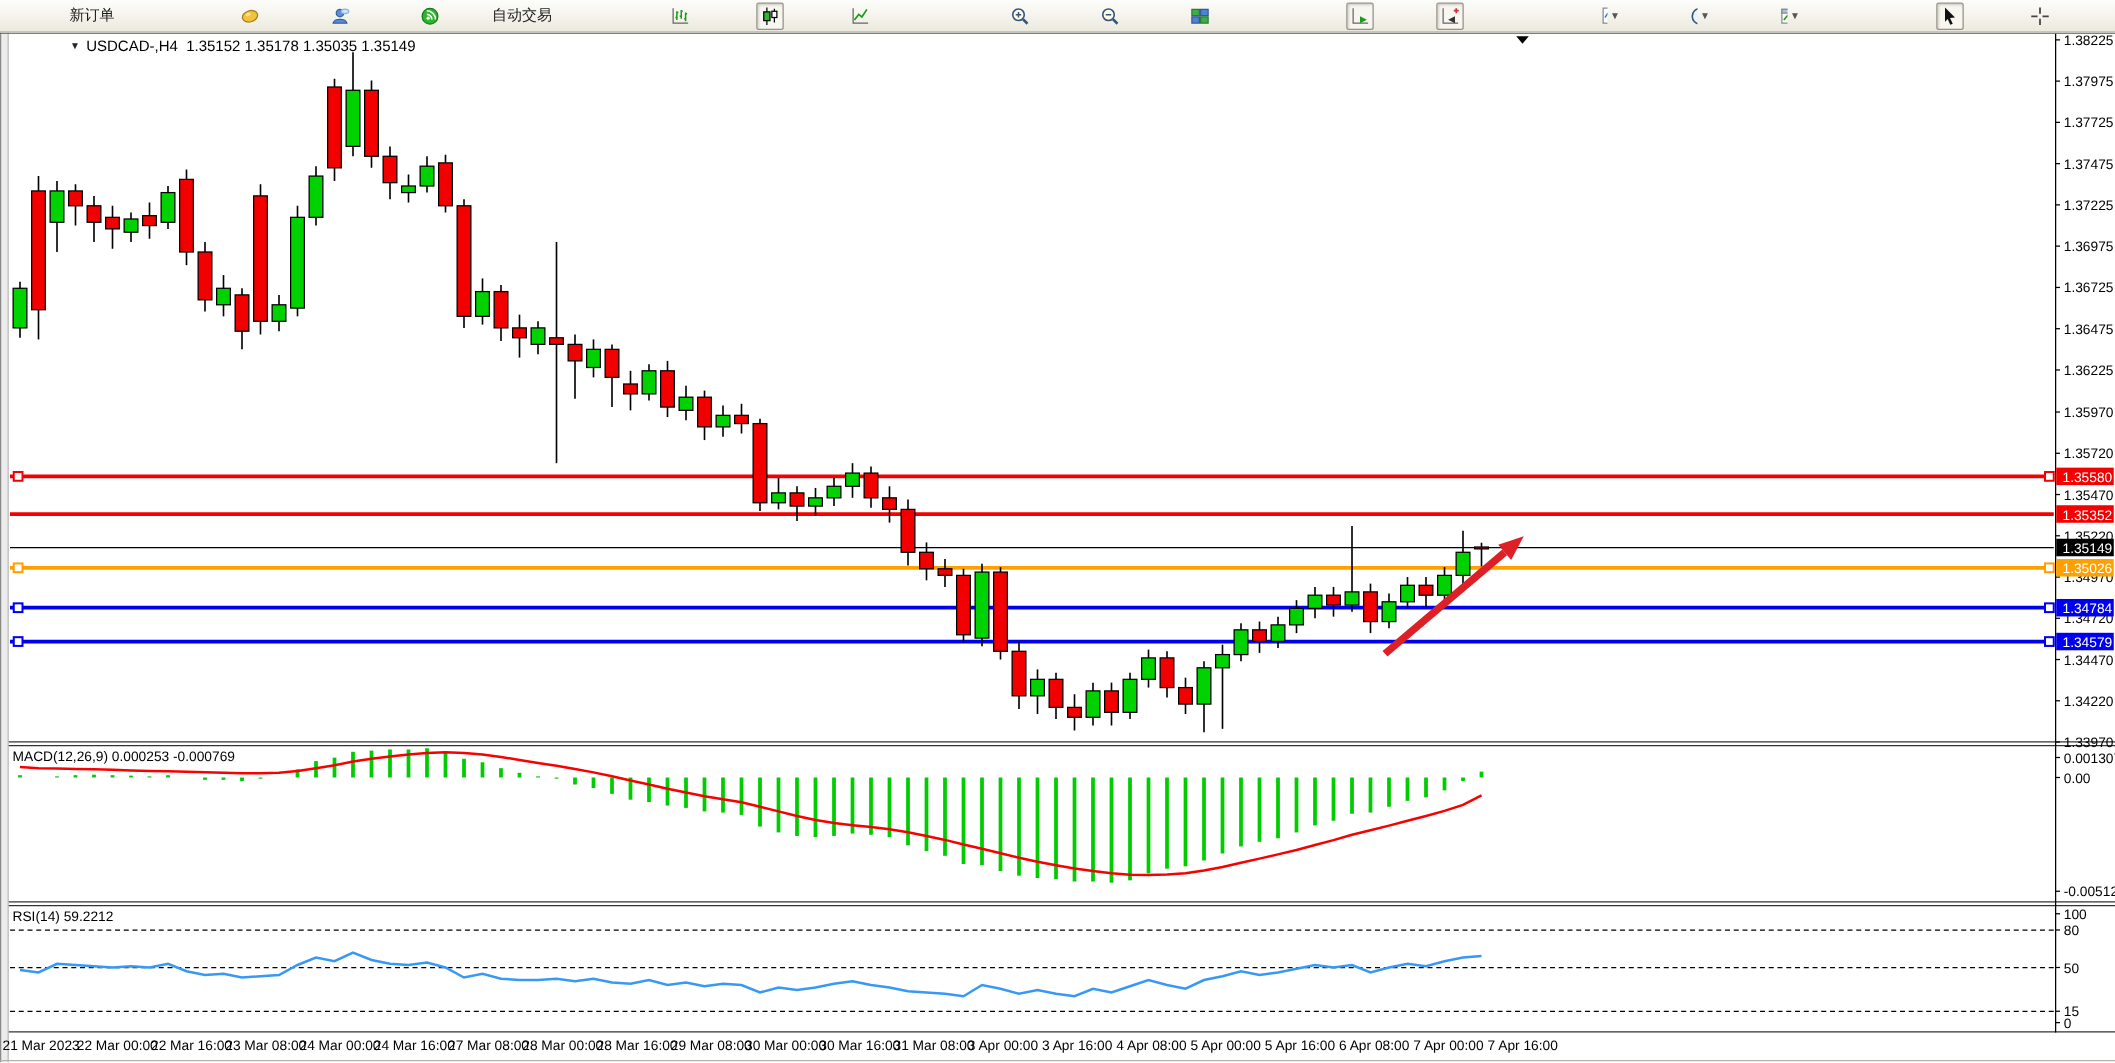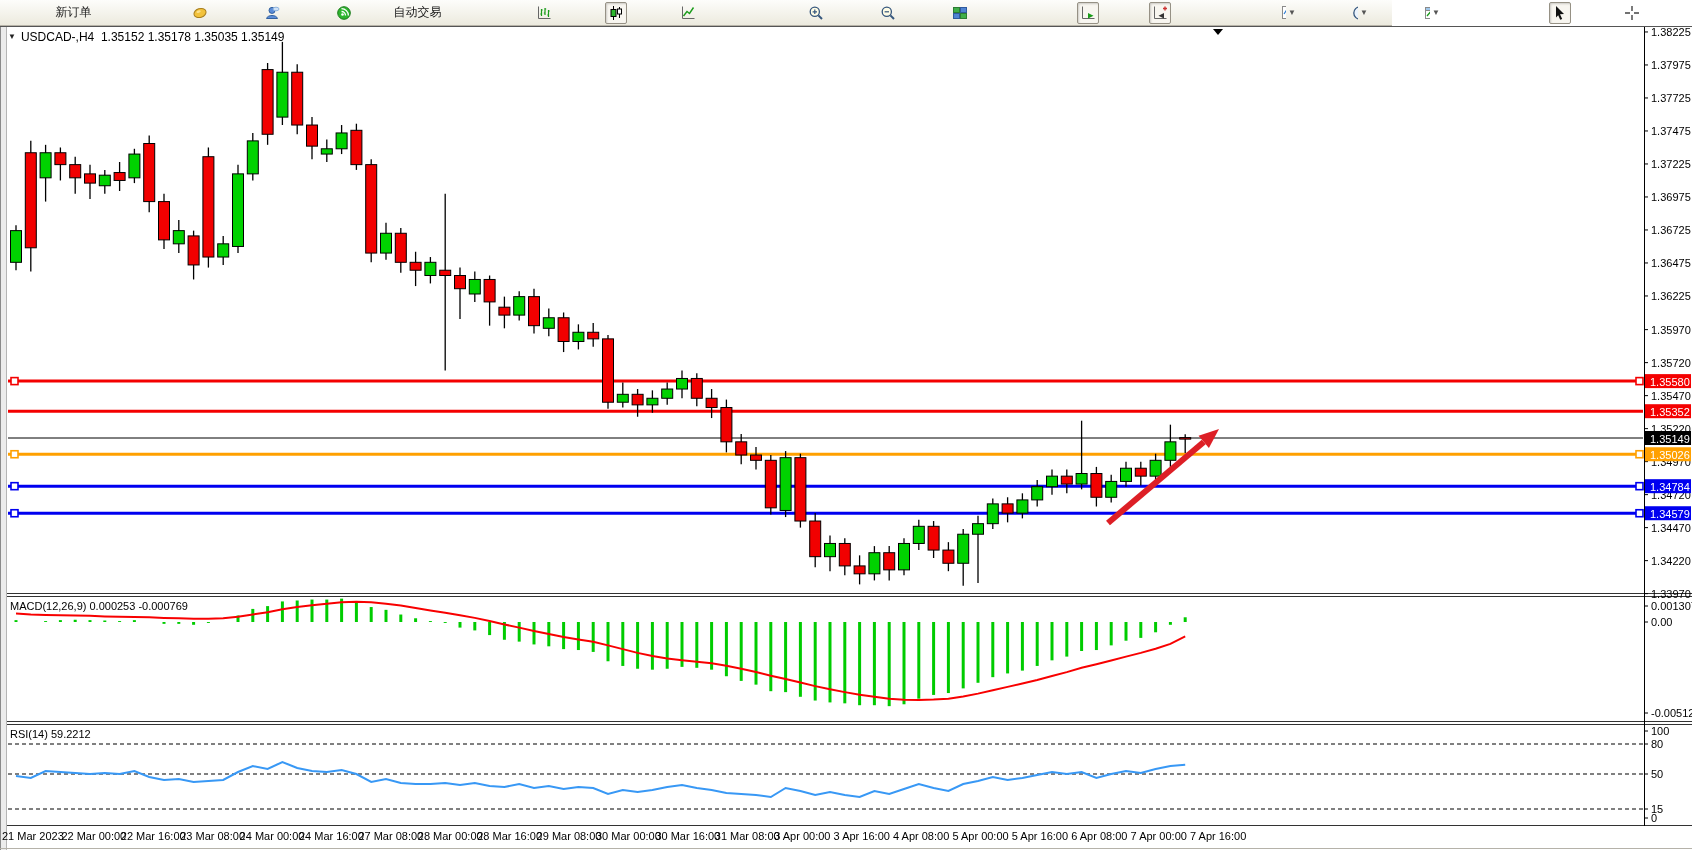--- a/index.html
+++ b/index.html
@@ -1,19 +1,19 @@
 <!DOCTYPE html>
 <html><head>
 <meta charset="utf-8">
 <style>
   * { margin:0; padding:0; box-sizing:border-box; }
   html,body { width:1692px; height:850px; background:#fff; overflow:hidden;
     font-family:"Liberation Sans","DejaVu Sans",sans-serif; }
   
-  .toolbar { position:absolute; top:0; left:0; width:1392px; height:26px;
+  .toolbar { position:absolute; top:0; left:0; width:1692px; height:26px;
     background:linear-gradient(#fdfdfb,#eceade); border-bottom:1px solid #b7b3a8;
     display:flex; align-items:center; padding:0 4px; z-index:5;gap:48px; }
   .tb { height:22px; min-width:22px; display:flex; align-items:center; justify-content:center;
     padding:0 2px; margin:0 1px; border:1px solid transparent; border-radius:2px; }
   .tb.pressed { border:1px solid #969185; background:#f8f6f0; box-shadow:inset 1px 1px 2px rgba(0,0,0,.18); }
   .tb .lbl { font-size:12px; color:#1a1a1a; margin-left:3px; white-space:nowrap; }
   .caret { font-size:8px; color:#555; margin-left:2px; }
   .tbgrip { width:5px; height:18px; margin:0 4px;
     background:repeating-linear-gradient(180deg,#c4c0b4 0 2px,transparent 2px 4px);
     background-size:2px 100%; background-repeat:repeat-y; }
@@ -21,21 +21,21 @@
   .tfgroup { display:flex; border:1px solid #c2beb2; background:#f4f2ea; height:22px; align-items:center; padding:0 1px; }
   .tf { font-size:11px; color:#222; padding:2px 6px; margin:0 1px; border:1px solid transparent; }
   .tf.active { border:1px solid #969185; background:#fcfbf7; box-shadow:inset 1px 1px 2px rgba(0,0,0,.15); }
   .tb-right { margin-left:auto; display:flex; align-items:center; }
   .badge { position:absolute; top:-4px; right:-5px; width:13px; height:13px; background:#e03225;
     border:1px solid #fff; border-radius:50%; color:#fff; font-size:9px; line-height:11px;
     text-align:center; font-weight:bold; }
   
   .chartwin { position:absolute; top:26px; left:0; width:1692px; height:824px; background:#fff; }
   #plot { position:absolute; top:0; left:0; }
-  .overlay { position:absolute; font-size:12px; color:#000; z-index:3; white-space:pre; }
+  .overlay { position:absolute; font-size:12px; color:#000; z-index:3; white-space:pre;margin-left:48px; }
   .title-arrow { font-size:8px; color:#222; margin-right:5px; vertical-align:2px; }
   .indlabel { position:absolute; font-size:11px; color:#000; z-index:3; white-space:pre; }
 </style>
 </head>
 <body>
 
 <div class="toolbar">
   <div class="tbgrip"></div>
 
   <div class="tb">

